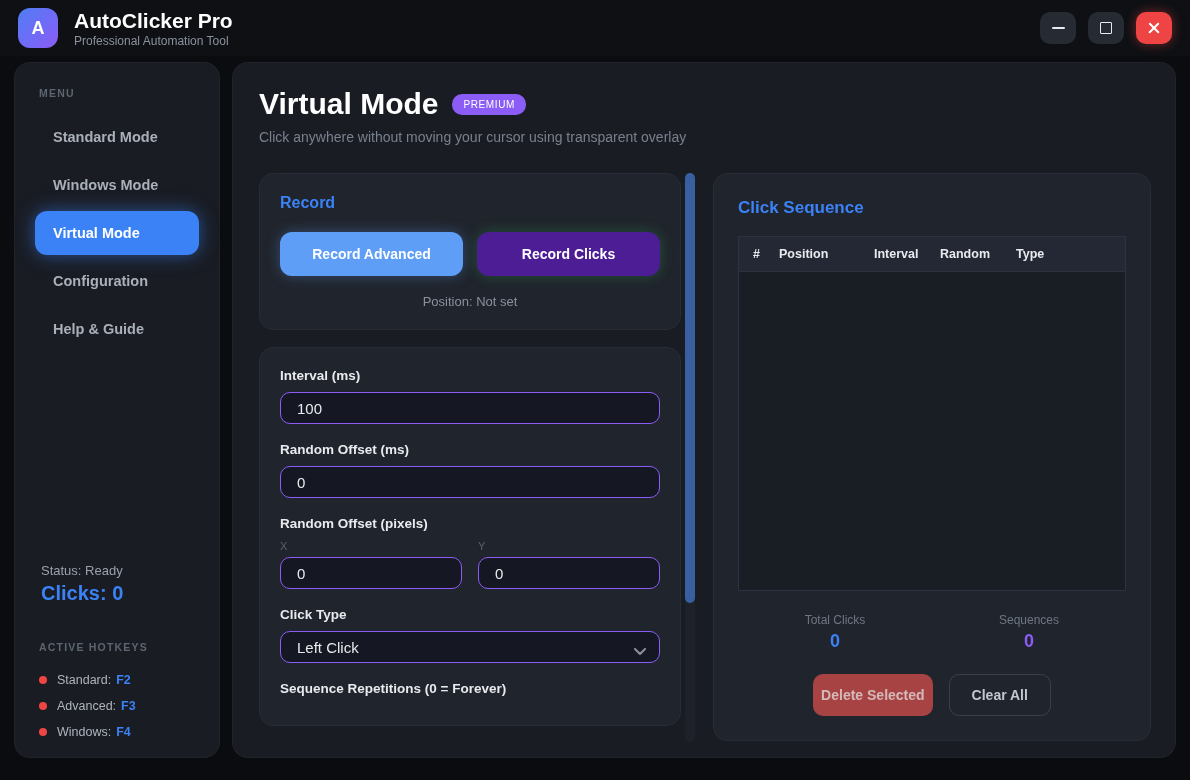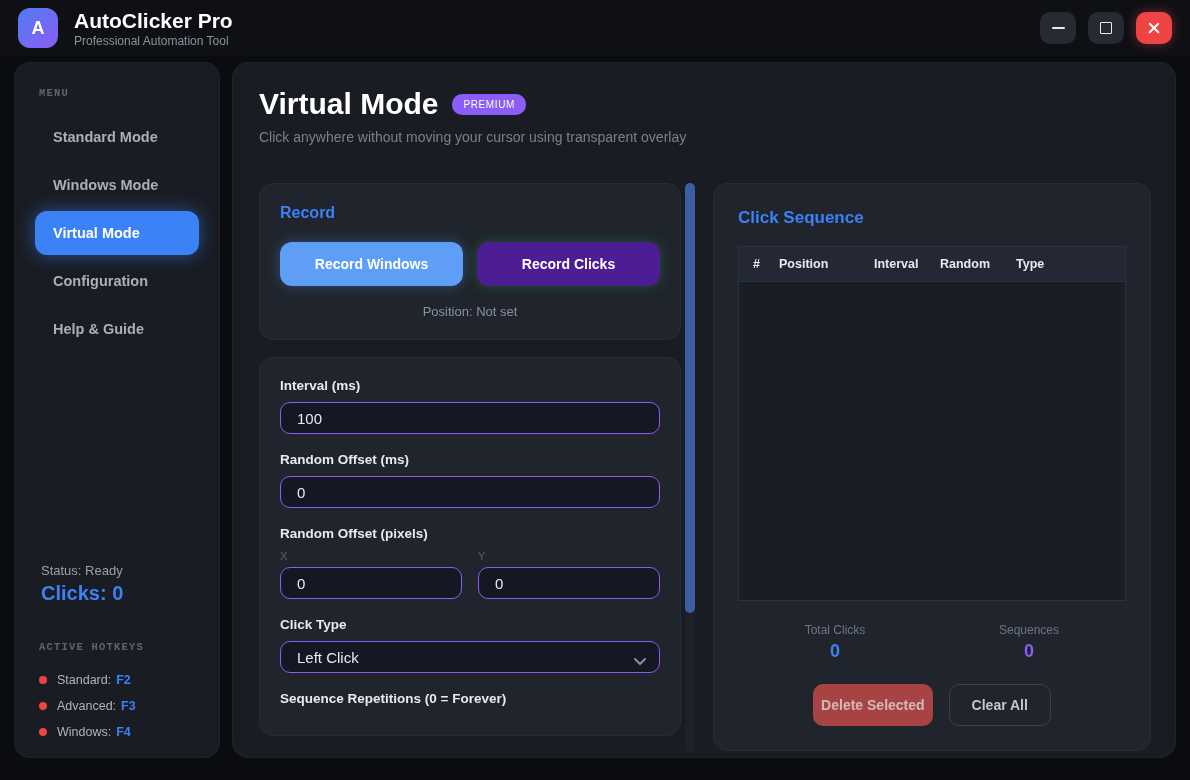--- a/index.html
+++ b/index.html
@@ -42,21 +42,21 @@
   .glyph-x::before { transform:rotate(45deg); }
   .glyph-x::after { transform:rotate(-45deg); }
 
   
   .sidebar {
     position:absolute; left:14px; top:62px; width:206px; height:696px;
     background:#191c23; border:1px solid rgba(255,255,255,.03); border-radius:16px;
     padding:24px 20px 18px 20px; display:flex; flex-direction:column;
   }
   .menu-label, .hotkeys-label {
-    font-size:10.5px; letter-spacing:1.2px; color:#5d6570; font-weight:bold;font-family:Liberation Mono, monospace;
+    font-size:10.5px; letter-spacing:1.2px; color:#5d6570; font-weight:bold;
   }
   .menu-label { margin-bottom:16px; margin-left:4px; }
   .nav-item {
     padding:14px 18px; font-size:14.5px; font-weight:600; color:#a9b0ba;
     border-radius:12px; cursor:pointer; margin-bottom:4px;
   }
   .nav-item.active {
     background:#3b82f6; color:#ffffff;
     box-shadow:0 0 18px rgba(59,130,246,.55);
   }
@@ -76,21 +76,21 @@
   .main-header { position:absolute; left:26px; top:24px; }
   .title-row { display:flex; align-items:center; gap:14px; }
   .page-title { font-size:30px; font-weight:bold; color:#ffffff; }
   .premium-badge {
     background:#8b5cf6; color:#fff; font-size:10px; font-weight:normal;
     letter-spacing:.6px; padding:5px 11px; border-radius:10px;
   }
   .page-subtitle { font-size:14px; color:#79818d; margin-top:8px; }
 
   .main-content {
-    position:absolute; left:26px; top:120px; width:892px; height:569px;
+    position:absolute; left:26px; top:110px; width:892px; height:569px;
     display:flex; overflow:hidden;
   }
   .left-col { width:422px; flex:none; }
   .card {
     background:#20242c; border:1px solid #272c36; border-radius:14px;
     padding:20px;
   }
   .card-heading { color:#3b82f6; font-size:16px; font-weight:bold; }
 
   
@@ -227,21 +227,21 @@
     </div>
     <div class="page-subtitle">Click anywhere without moving your cursor using transparent overlay</div>
   </div>
 
   <div class="main-content">
 
     <div class="left-col">
       <div class="card">
         <div class="card-heading">Record</div>
         <div class="record-buttons">
-          <button class="btn-record btn-blue">Record Windows</button>
+          <button class="btn-record btn-blue">Record Advanced</button>
           <button class="btn-record btn-green">Record Clicks</button>
         </div>
         <div class="position-status">Position: Not set</div>
       </div>
 
       <div class="card settings-card">
         <div class="field-label">Interval (ms)</div>
         <input class="text-input" type="text" value="100" style="">
 
         <div class="field-label spaced">Random Offset (ms)</div>

